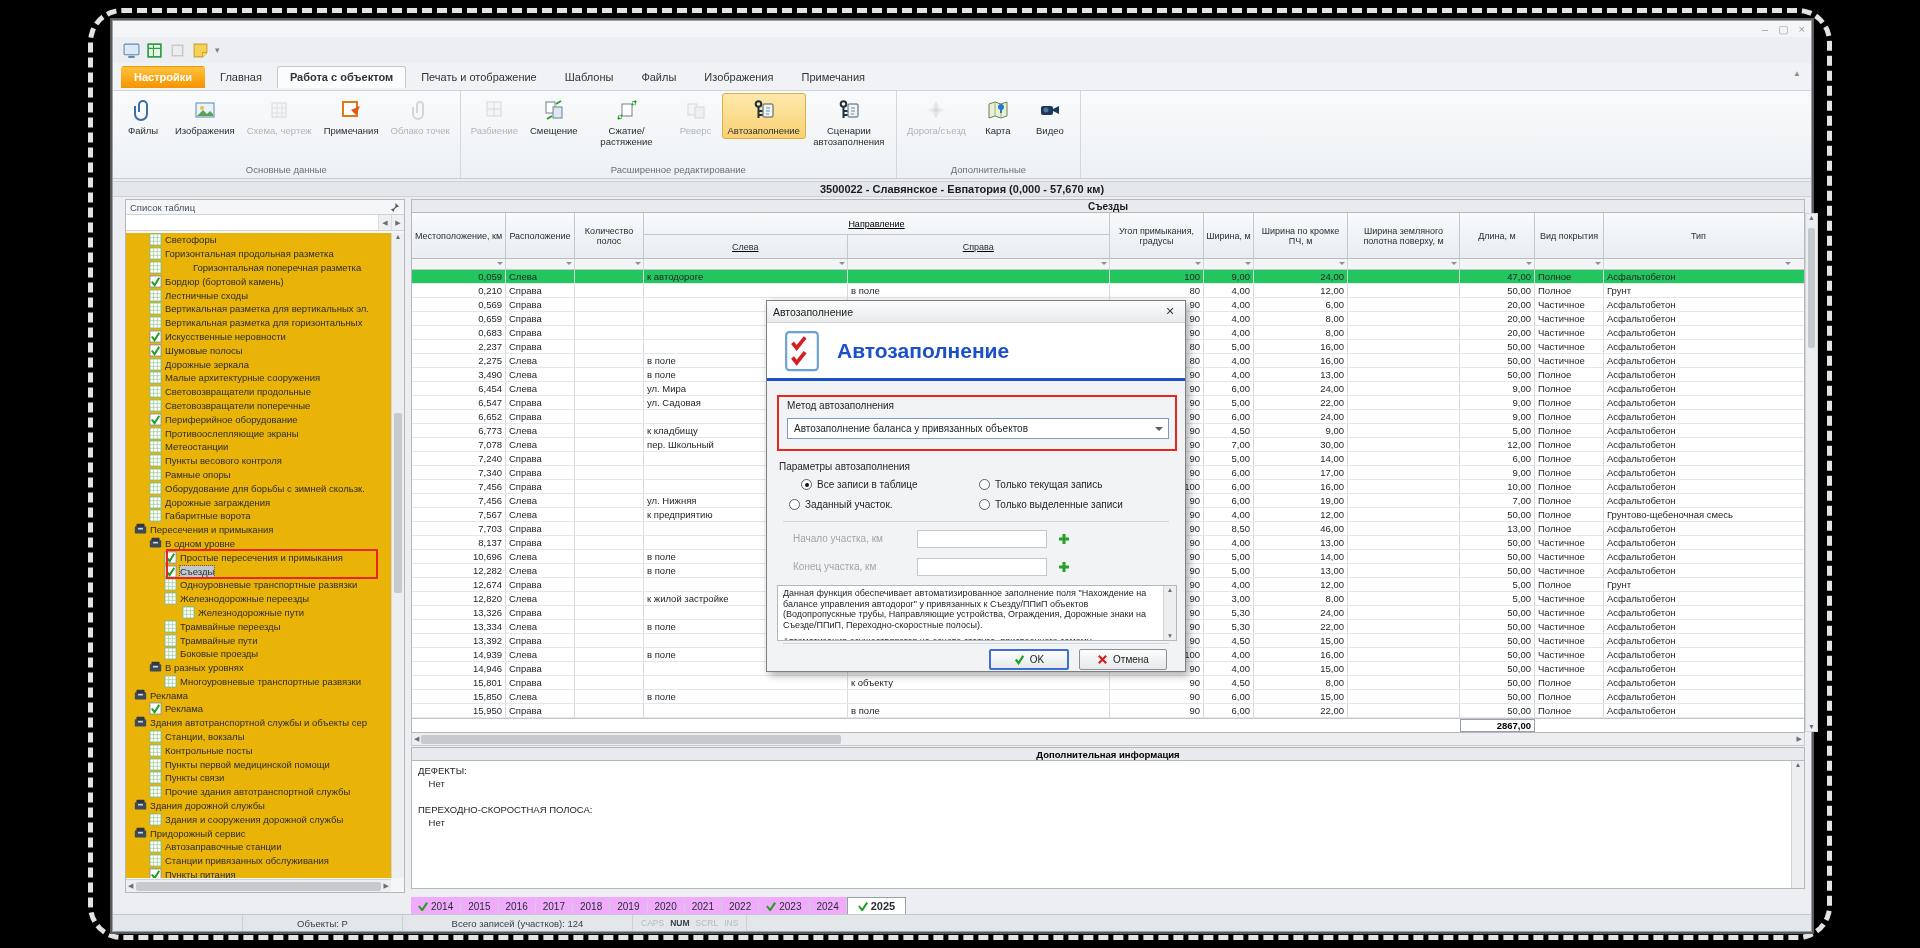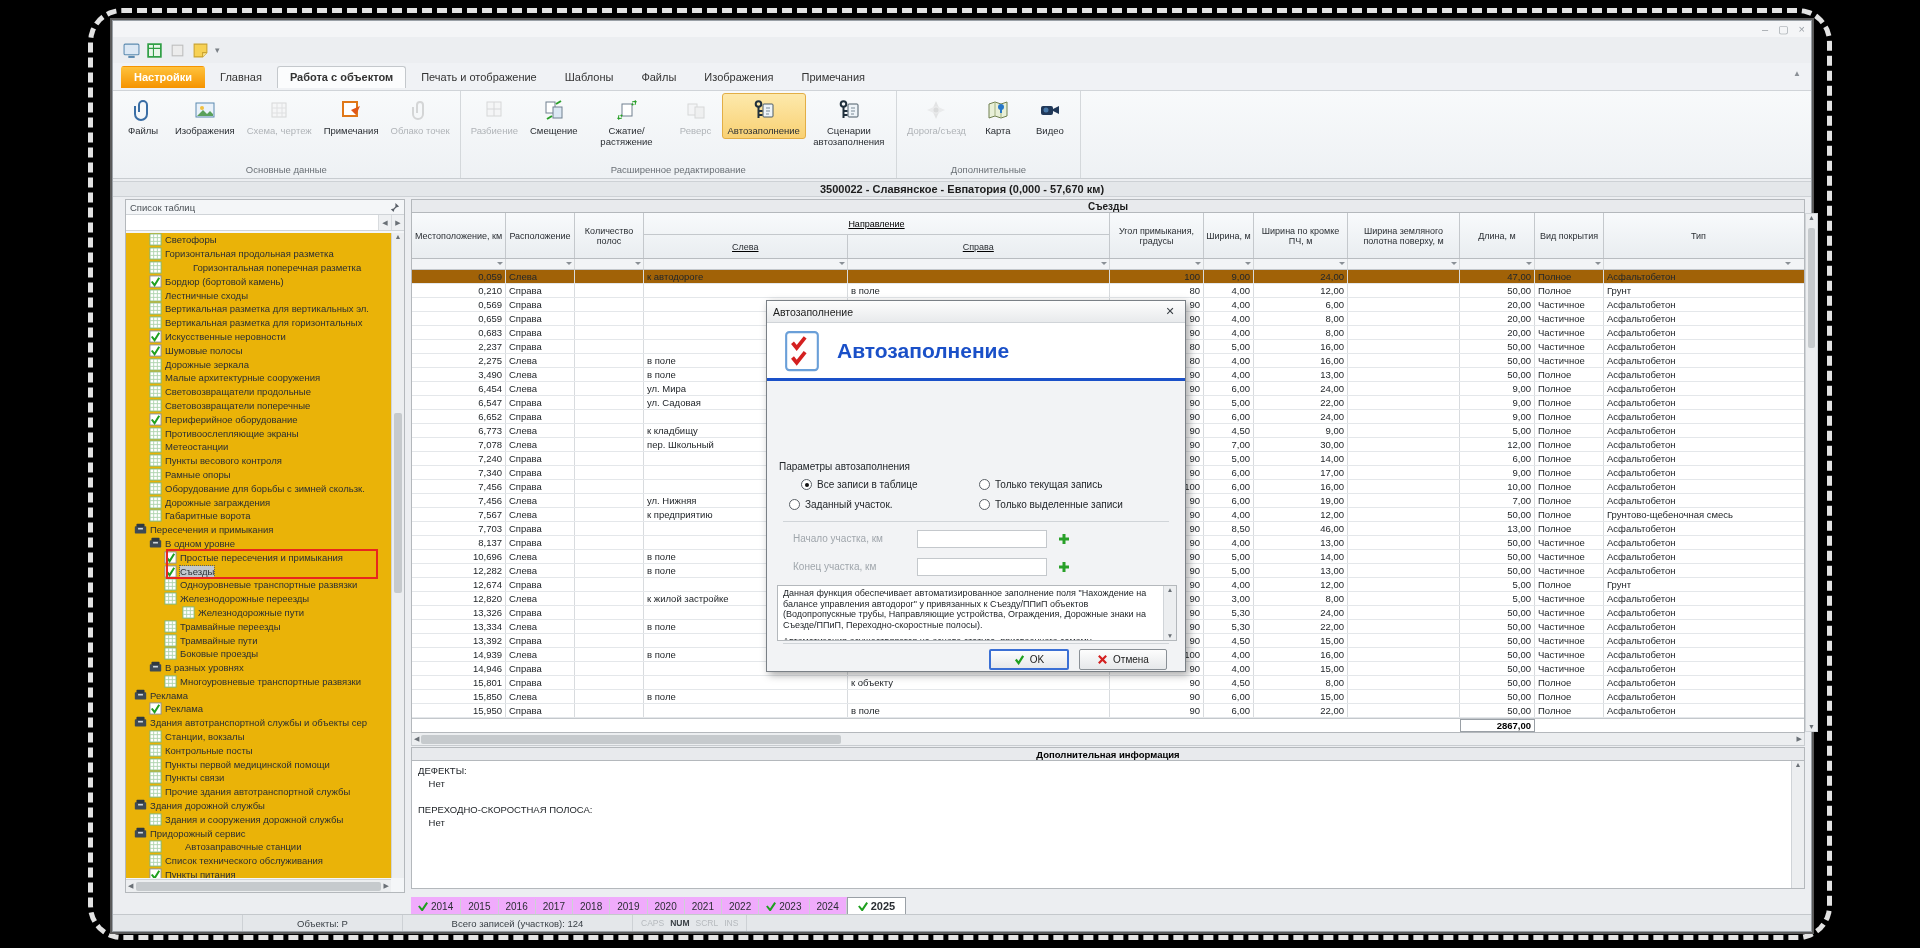--- a/index.html
+++ b/index.html
@@ -58,21 +58,21 @@
   .hrow { display:flex; background:linear-gradient(#f8fafc,#e9edf0); border-bottom:1px solid #b8bcc0; }
   .hcell { border-right:1px solid #c4c8cc; font-size:9px; color:#2a2e33; display:flex; align-items:center; justify-content:center; text-align:center; padding:1px 2px; line-height:10px; }
   .hgroup { display:flex; flex-direction:column; border-right:1px solid #c4c8cc;text-decoration:underline; }
   .hgroup .gtop { height:22px; display:flex; align-items:center; justify-content:center; font-size:9px; border-bottom:1px solid #c4c8cc; }
   .hgroup .gbot { flex:1; display:flex; }
   .hgroup .gbot .hcell:last-child { border-right:none; }
   .frow { display:flex; height:11px; background:#f2f4f6; border-bottom:1px solid #c4c8cc; }
   .fcell { border-right:1px solid #d4d7da; position:relative; }
   .fcell i { position:absolute; right:2px; top:3px; border:3px solid transparent; border-top-color:#8a9096; }
   .trow { display:flex; height:14px; border-bottom:1px solid #e4e7ea; }
-  .trow.sel { background:#a16207; }
+  .trow.sel { background:#22c55e; }
   .tcell { border-right:1px solid #d8dbde; font-size:9.5px; color:#22262a; padding:0 3px; line-height:13px; overflow:hidden; white-space:nowrap; }
   .num { text-align:right; }
   .c0{width:94px}.c1{width:69px}.c2{width:69px}.c3{width:204px}.c4{width:262px}.c5{width:94px}
   .c6{width:50px}.c7{width:94px}.c8{width:112px}.c9{width:75px}.c10{width:69px}.c11{width:189px;border-right:none}
   .w34{width:466px}
   .sumrow { position:relative; height:14px; border-top:1px solid #c4c8cc; background:#fff; }
   .sumcell { position:absolute; left:1048px; width:75px; top:0; bottom:0; border:1px solid #9aa0a6; font-size:9.5px; font-weight:bold; text-align:right; padding:0 3px; line-height:12px; }
   .tvscroll { position:absolute; right:-14px; top:0; bottom:0; width:13px; background:#eceef0; border:1px solid #d0d4d8; font-size:7px; color:#6a7076; text-align:center; }
   .thscroll { height:13px; background:#eceef0; border:1px solid #c8ccd0; border-top:none; display:flex; align-items:center; justify-content:space-between; font-size:7px; color:#6a7076; padding:0 2px; }
   
@@ -614,33 +614,33 @@
           <span class="tlabel">Здания и сооружения дорожной службы</span>
         </div>
         <div class="titem" style="padding-left: 8px;">
           <span class="tic"><svg viewBox="0 0 16 14">
               <rect x="1" y="4" width="14" height="9" rx="1" fill="#3e4a55"></rect>
               <rect x="3" y="1" width="10" height="4" rx="1" fill="#2e3841"></rect>
               <rect x="5" y="6" width="6" height="2" fill="#cfd6dc"></rect>
             </svg></span>
           <span class="tlabel">Придорожный сервис</span>
         </div>
-        <div class="titem" style="padding-left: 23px; gap: 20px;">
+        <div class="titem" style="padding-left: 23px;">
           <span class="tic"><svg viewBox="0 0 14 14">
               <rect x="1" y="1" width="12" height="12" fill="#fff" stroke="#7ab87a"></rect>
               <path d="M1 5h12M1 9h12M5 1v12M9 1v12" stroke="#aed4ae" stroke-width="1" fill="none"></path>
             </svg></span>
           <span class="tlabel">Автозаправочные станции</span>
         </div>
         <div class="titem" style="padding-left: 23px;">
           <span class="tic"><svg viewBox="0 0 14 14">
               <rect x="1" y="1" width="12" height="12" fill="#fff" stroke="#7ab87a"></rect>
               <path d="M1 5h12M1 9h12M5 1v12M9 1v12" stroke="#aed4ae" stroke-width="1" fill="none"></path>
             </svg></span>
-          <span class="tlabel">Список технического обслуживания</span>
+          <span class="tlabel">Станции привязанных обслуживания</span>
         </div>
         <div class="titem" style="padding-left: 23px;">
           <span class="tic"><svg viewBox="0 0 14 14">
               <rect x="1" y="1" width="12" height="12" fill="#fff" stroke="#8a8f94"></rect>
               <path d="M3 7l3 4 5-8" stroke="#1fa01f" stroke-width="2.2" fill="none"></path>
             </svg></span>
           <span class="tlabel">Пункты питания</span>
         </div>
         <div class="redbox" style="left: 40px; width: 212px; top: 316px; height: 30px;"></div>
       </div>
@@ -1253,20 +1253,24 @@
       <span>Автозаполнение</span>
       <span class="dclose">✕</span>
     </div>
     <div class="dbanner">
       <span class="bicon"><svg viewBox="0 0 36 42">
             <rect x="3" y="3" width="30" height="36" rx="3" fill="#fff" stroke="#6a9fd8" stroke-width="2"></rect>
             <path d="M9 13l4 5 8-10" stroke="#d42020" stroke-width="3.5" fill="none"></path>
             <path d="M9 27l4 5 8-10" stroke="#d42020" stroke-width="3.5" fill="none"></path>
           </svg></span>
       <span class="btext">Автозаполнение</span>
+    </div>
+    <div class="redgroup">
+      <div class="mlabel">Метод автозаполнения</div>
+      <div class="combo"><span>Автозаполнение баланса у привязанных объектов</span><i></i></div>
     </div>
     <div class="plabel">Параметры автозаполнения</div>
     <div class="radio" style="left:34px;top:178px">
         <span class="rdot on"></span>
         <span>Все записи в таблице</span>
       </div>
     <div class="radio" style="left:22px;top:198px">
         <span class="rdot"></span>
         <span>Заданный участок.</span>
       </div>

